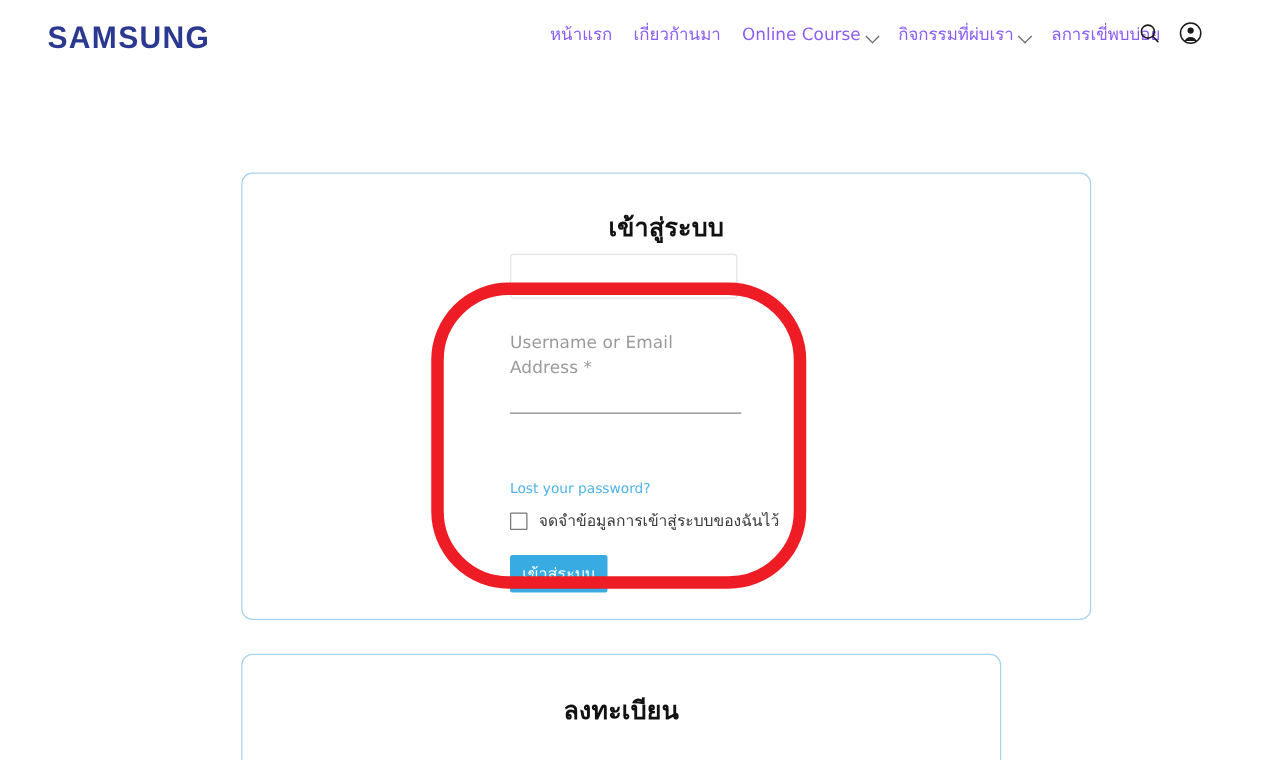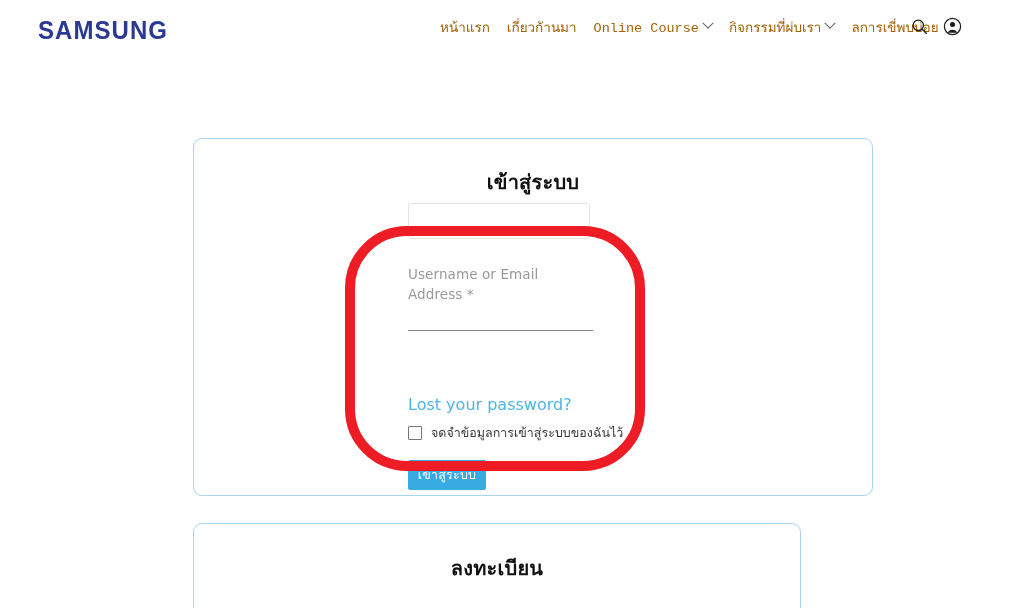--- a/index.html
+++ b/index.html
@@ -37,28 +37,27 @@
     position: absolute;
     left: 440px;
     top: 16px;
     display: flex;
     align-items: center;
     gap: 17px;
     height: 26px;
   }
   .nav-item {
     font-size: 13.5px;
-    color: #a16207;
+    color: #8b5cf6;
     white-space: nowrap;
     display: flex;
-    align-items: flex-start;
+    align-items: flex-end;
     gap: 5px;
     line-height: 1;
     cursor: pointer;
-    font-family: Liberation Mono, monospace;
   }
   .caret {
     display: inline-block;
     width: 8px;
     height: 8px;
     border-right: 1.4px solid #666;
     border-bottom: 1.4px solid #666;
     transform: rotate(45deg) translate(-2px,-2px);
   }
   .header-icons {
@@ -104,21 +103,21 @@
     background: #ffffff;
   }
 
   
   .login-form {
     position: absolute;
     left: 214px;
     top: 125px;
     width: 185px;
   }
-  .field { position: relative; margin-bottom: 16px; }
+  .field { position: relative; margin-bottom: 4px; }
   .field-label {
     font-size: 13.5px;
     color: #9a9a9a;
     font-weight: 400;
     letter-spacing: .1px;
     line-height: 20px;
     display: block;
   }
   .field-underline {
     display: block;
@@ -134,21 +133,21 @@
     background: transparent;
     width: 100%;
     height: 14px;
     font-size: 13.5px;
     font-family: inherit;
   }
   .gap-lg { height: 44px; }
   .lost-link {
     display: inline-block;
     margin-top: 4px;
-    font-size: 16px;
+    font-size: 11px;
     color: #4fb3e8;
     text-decoration: none;
     cursor: pointer;
   }
   .remember-row {
     display: flex;
     align-items: center;
     gap: 9px;
     margin-top: 12px;
   }

